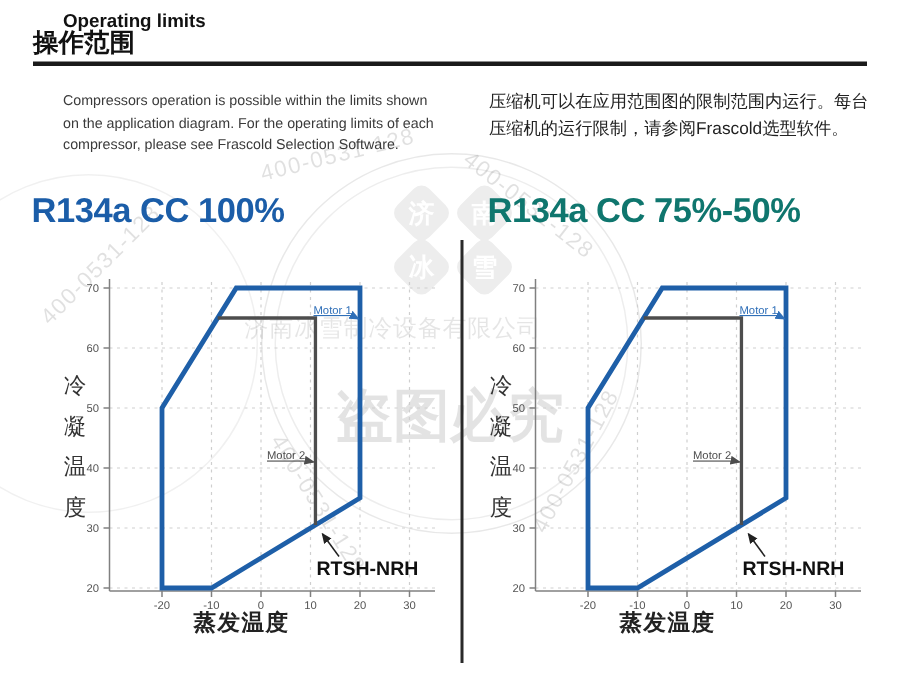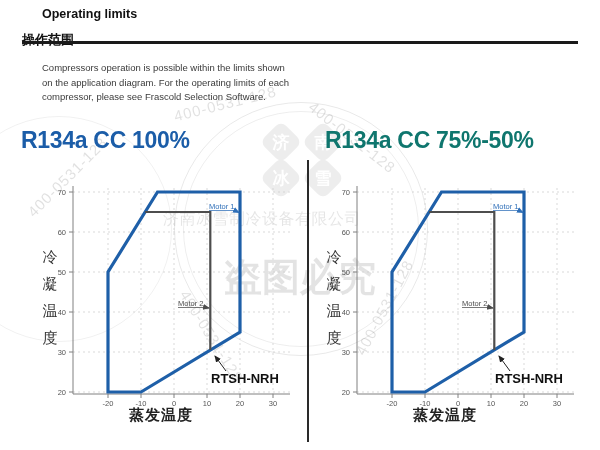--- a/index.html
+++ b/index.html
@@ -2,21 +2,21 @@
 <html><head>
 <meta charset="utf-8">
 <style>
   html,body{margin:0;padding:0;background:#888;}
   .page{position:relative;width:600px;height:450px;background:#ffffff;overflow:hidden;
         font-family:"Liberation Sans",sans-serif;}
   .abs{position:absolute;}
 
   
   .hdr-en{left:22px;top:7px;font-size:12.5px;font-weight:bold;color:#111;z-index:2;margin-left:20px;}
-  .hdr-zh{left:22px;top:31px;font-size:13px;font-weight:bold;color:#111;z-index:2;}
+  .hdr-zh{left:22px;top:17px;font-size:17px;font-weight:bold;color:#111;z-index:2;}
   .hdr-rule{left:22px;top:41px;width:556px;height:2.5px;background:#1a1a1a;z-index:2;}
 
   
   .intro-en{left:42px;top:61px;width:252px;font-size:9.5px;line-height:14.5px;color:#3a3a3a;z-index:2;}
   .intro-zh{left:326px;top:60px;width:258px;font-size:11.5px;line-height:17.5px;color:#222;z-index:2;}
 
   
   .chart-title{font-size:23px;font-weight:bold;letter-spacing:-0.3px;z-index:2;}
   .ct0{left:21px;top:127px;}
   .ct1{left:325px;top:127px;}
@@ -84,20 +84,21 @@
     <div class="abs wm wm-phone ph5">400-0531-128</div>
   </div>
 
   <div class="abs hdr-en">Operating limits</div>
   <div class="abs hdr-zh">操作范围</div>
   <div class="abs hdr-rule"></div>
 
   <div class="abs divider"></div>
 
   <div class="abs intro-en">Compressors operation is possible within the limits shown on the application diagram. For the operating limits of each compressor, please see Frascold Selection Software.</div>
+  <div class="abs intro-zh">压缩机可以在应用范围图的限制范围内运行。每台压缩机的运行限制，请参阅Frascold选型软件。</div>
 
   <div class="abs chart-title ct0" style="color: rgb(27, 93, 168);">R134a CC 100%</div>
   <div class="abs chart-title ct1" style="color: #0f766e;">R134a CC 75%-50%</div>
 
   <div class="abs chart-host ch0"><svg viewBox="0 0 284 272" width="284" height="272">
         <defs>
           <marker id="arb0" markerWidth="7" markerHeight="7" refX="6" refY="3" orient="auto" markerUnits="userSpaceOnUse">
             <path d="M0,0 L7,3 L0,6 Z" fill="#2f6fb8"></path>
           </marker>
           <marker id="arg0" markerWidth="7" markerHeight="7" refX="6" refY="3" orient="auto" markerUnits="userSpaceOnUse">

